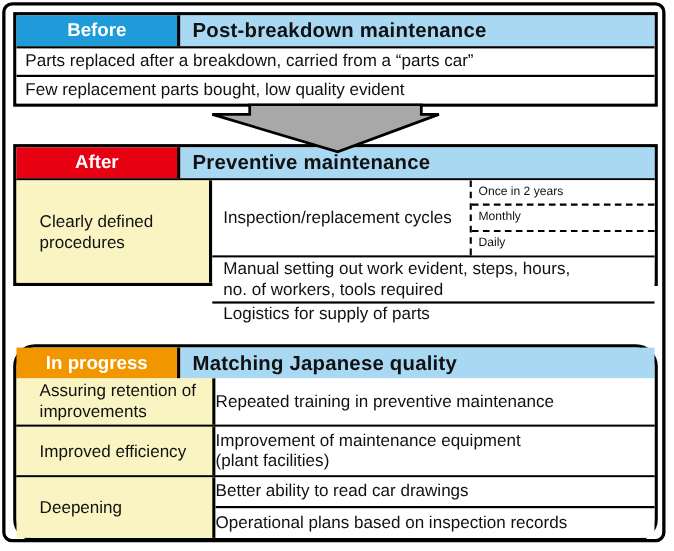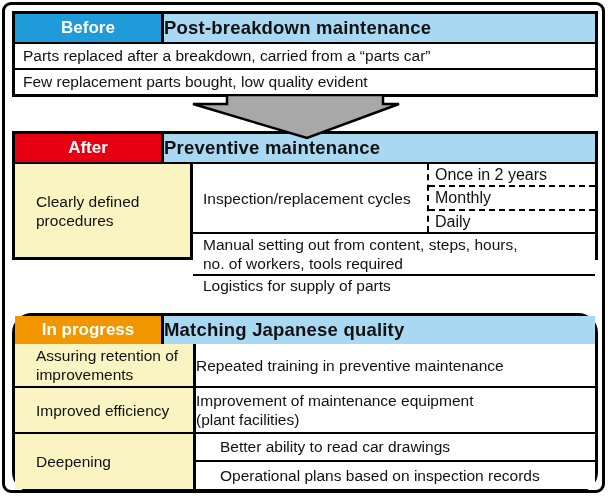--- a/index.html
+++ b/index.html
@@ -23,21 +23,21 @@
   .hdr-label{
     width:146px;flex:0 0 146px;border-right:3px solid #000;
     display:flex;align-items:center;justify-content:center;
     color:#fff;font-weight:bold;font-size:17px;
   }
   .hdr-label.blue{background:var(--blue,#1e9bd8);}
   .hdr-label.red{background:var(--red,#e60012);}
   .hdr-label.orange{background:var(--orange,#f29600);}
   .hdr-title{
     flex:1;background:var(--light-blue,#a9d8f2);
-    display:flex;align-items:center;
+    display:flex;align-items:center;padding-left:11px;
     font-weight:bold;font-size:18.5px;letter-spacing:.2px;
   }
   .rowline{border-top:2px solid #000;}
   .srow{
     flex:1;display:flex;align-items:center;padding-left:8px;
     font-size:15.5px;background:#fff;
   }
   
   .body{flex:1;display:flex;border-top:2px solid #000;min-height:0;}
   .leftcol{
@@ -54,35 +54,35 @@
   }
   .rowA{flex:0 0 68px;position:relative;padding-right:172px;}
   .rowB{flex:0 0 40px;border-top:2px solid #000;}
   .rowC{flex:1;border-top:2px solid #000;}
   .dashedbox{
     position:absolute;top:0;right:0;bottom:0;width:166px;
     border-left:2px dashed #000;display:flex;flex-direction:column;
   }
   .dopt{
     flex:1;display:flex;align-items:center;padding-left:6px;
-    font-size:16px;background:#fff;
+    font-size:11px;background:#fff;
   }
   .dopt + .dopt{border-top:2px dashed #000;}
   
   .brow{display:flex;min-height:0;}
   .brow1{flex:0 0 42px;}
   .brow2{flex:0 0 44px;border-top:2px solid #000;}
   .brow3{flex:1;border-top:2px solid #000;}
   .brow .right{
     flex:1;display:flex;align-items:center;padding-left:0;
     font-size:15.5px;line-height:19px;background:#fff;min-width:0;
   }
   .split{flex:1;display:flex;flex-direction:column;min-width:0;}
   .split .sub{
-    display:flex;align-items:center;padding-left:24px;
+    display:flex;align-items:center;padding-left:0;
     font-size:15.5px;background:#fff;
   }
   .split .sub1{flex:0 0 26px;}
   .split .sub2{flex:1;border-top:2px solid #000;}
   .arrow{position:absolute;left:185px;top:94px;z-index:3;}
   .twoline span{display:block;}
 </style>
 </head>
 <body>
 
@@ -113,21 +113,21 @@
         <div class="rcell rowA">
           <span>Inspection/replacement cycles</span>
           <div class="dashedbox">
             <div class="dopt">Once in 2 years</div>
             <div class="dopt">Monthly</div>
             <div class="dopt">Daily</div>
           </div>
         </div>
         <div class="rcell rowB">
           <div class="twoline">
-            <span>Manual setting out from content, steps, hours,</span>
+            <span>Manual setting out work evident, steps, hours,</span>
             <span>no. of workers, tools required</span>
           </div>
         </div>
         <div class="rcell rowC">Logistics for supply of parts</div>
       </div>
     </div>
   </div>
 
   <div class="tbl tbl3">
     <div class="hdr">

